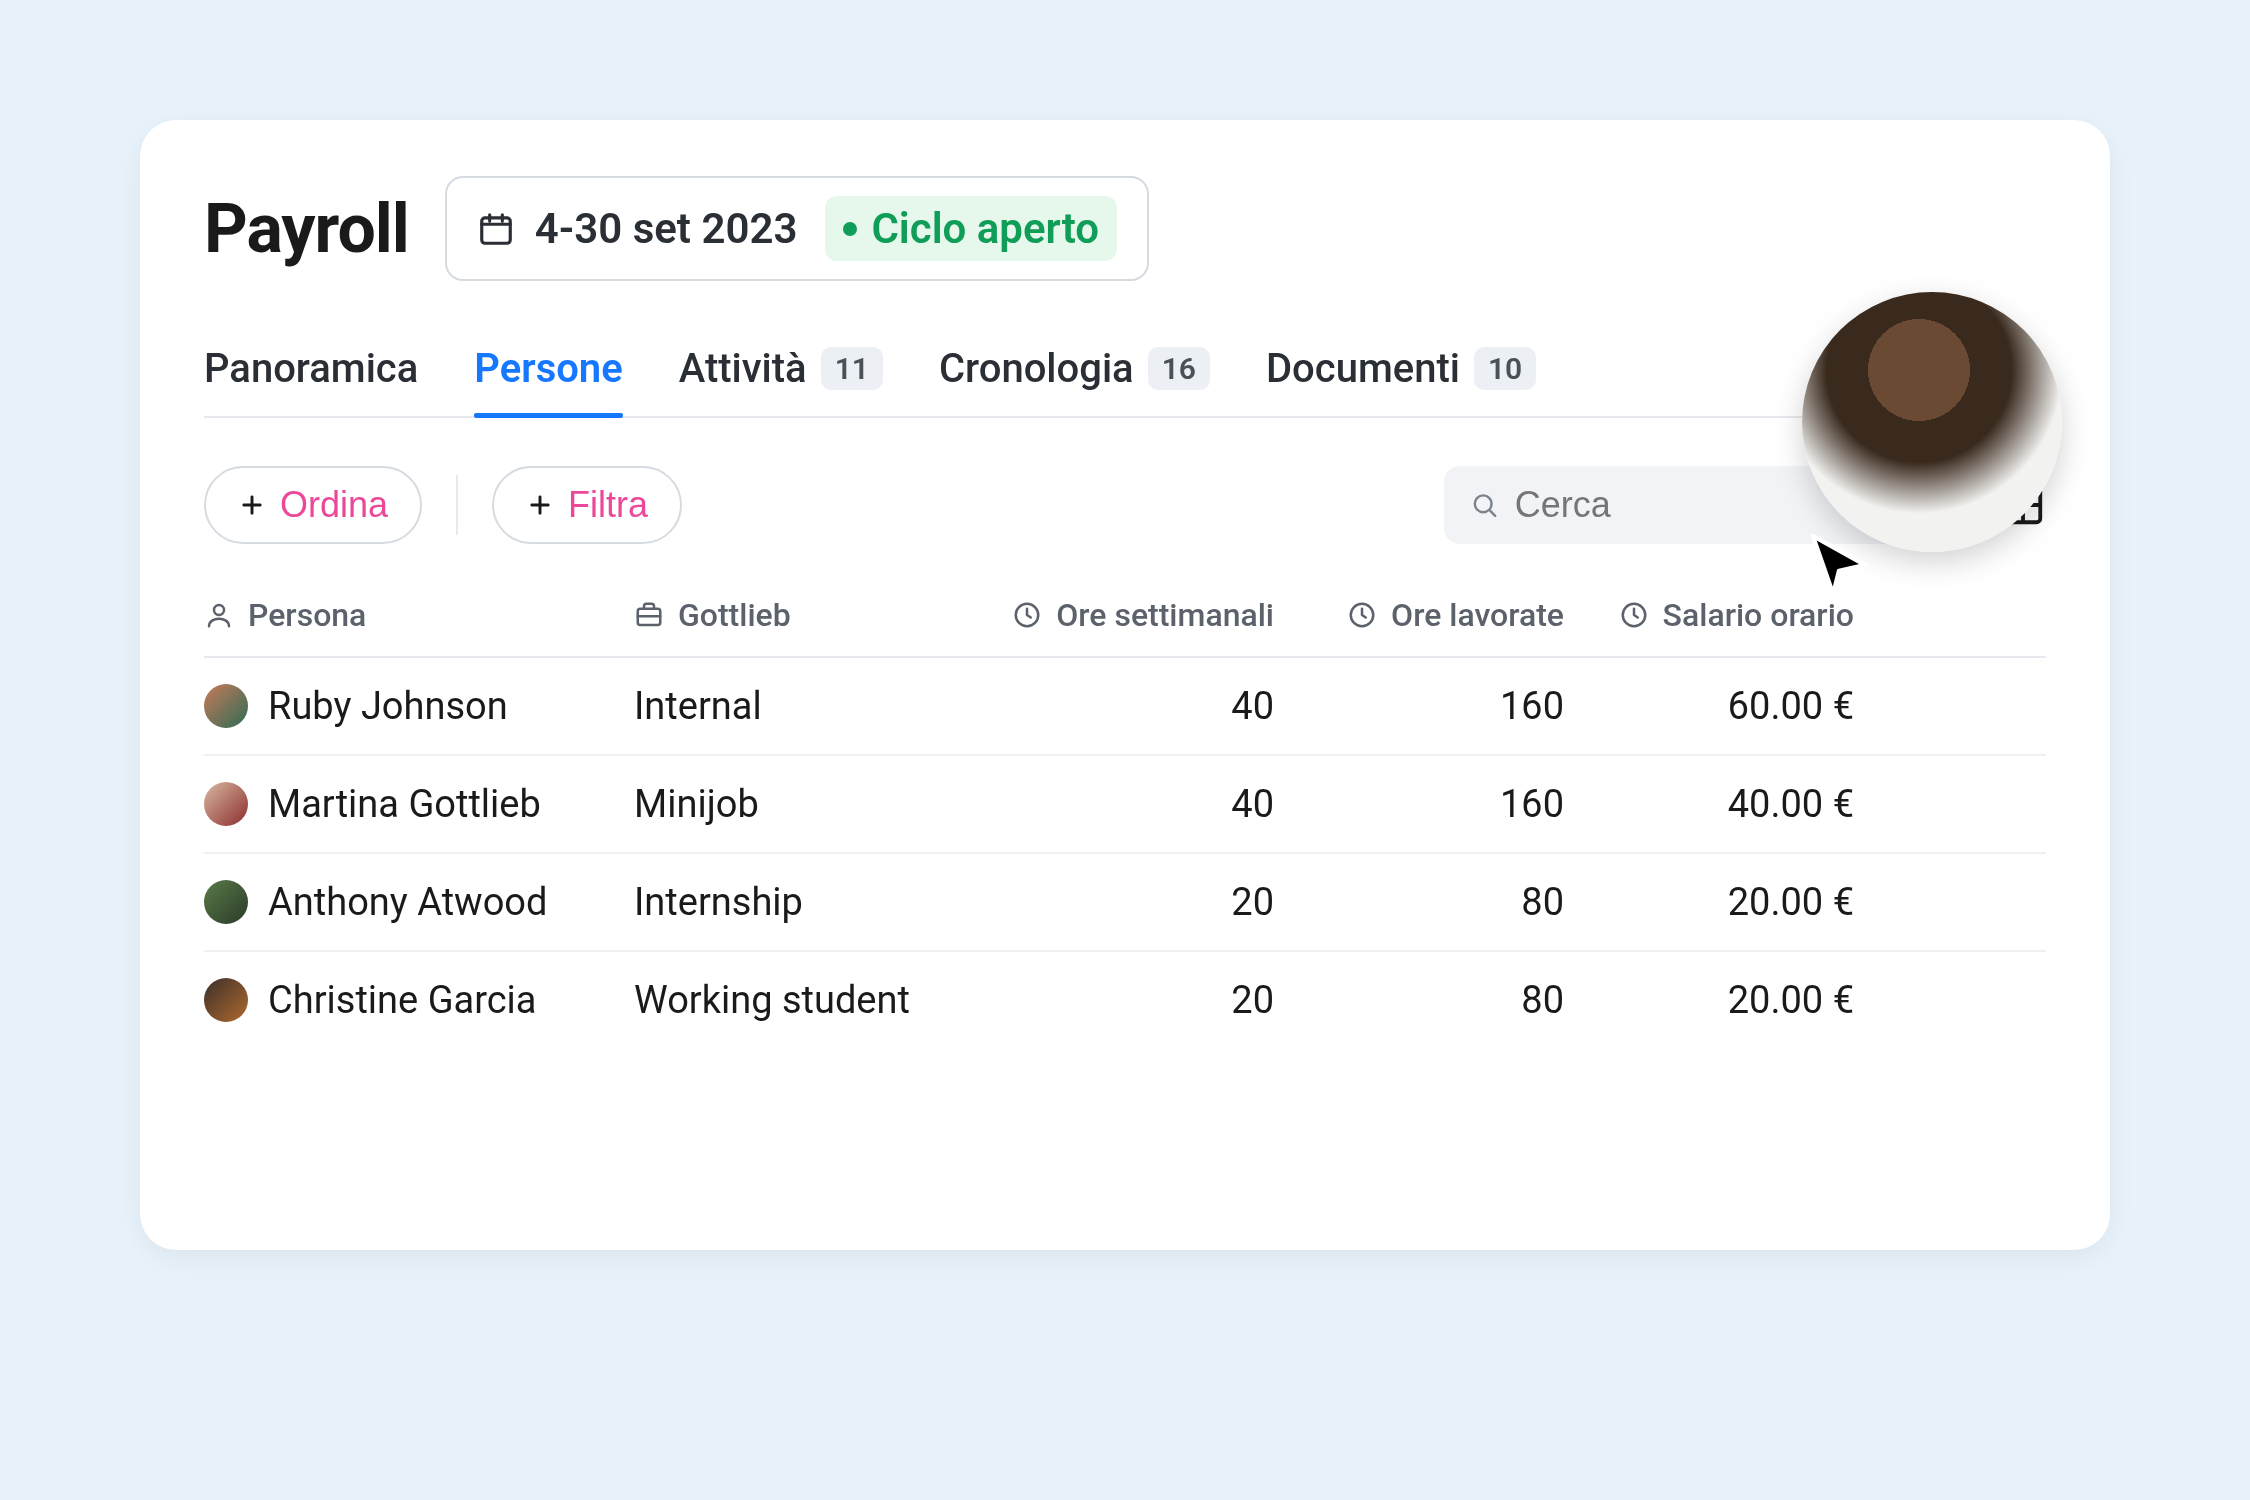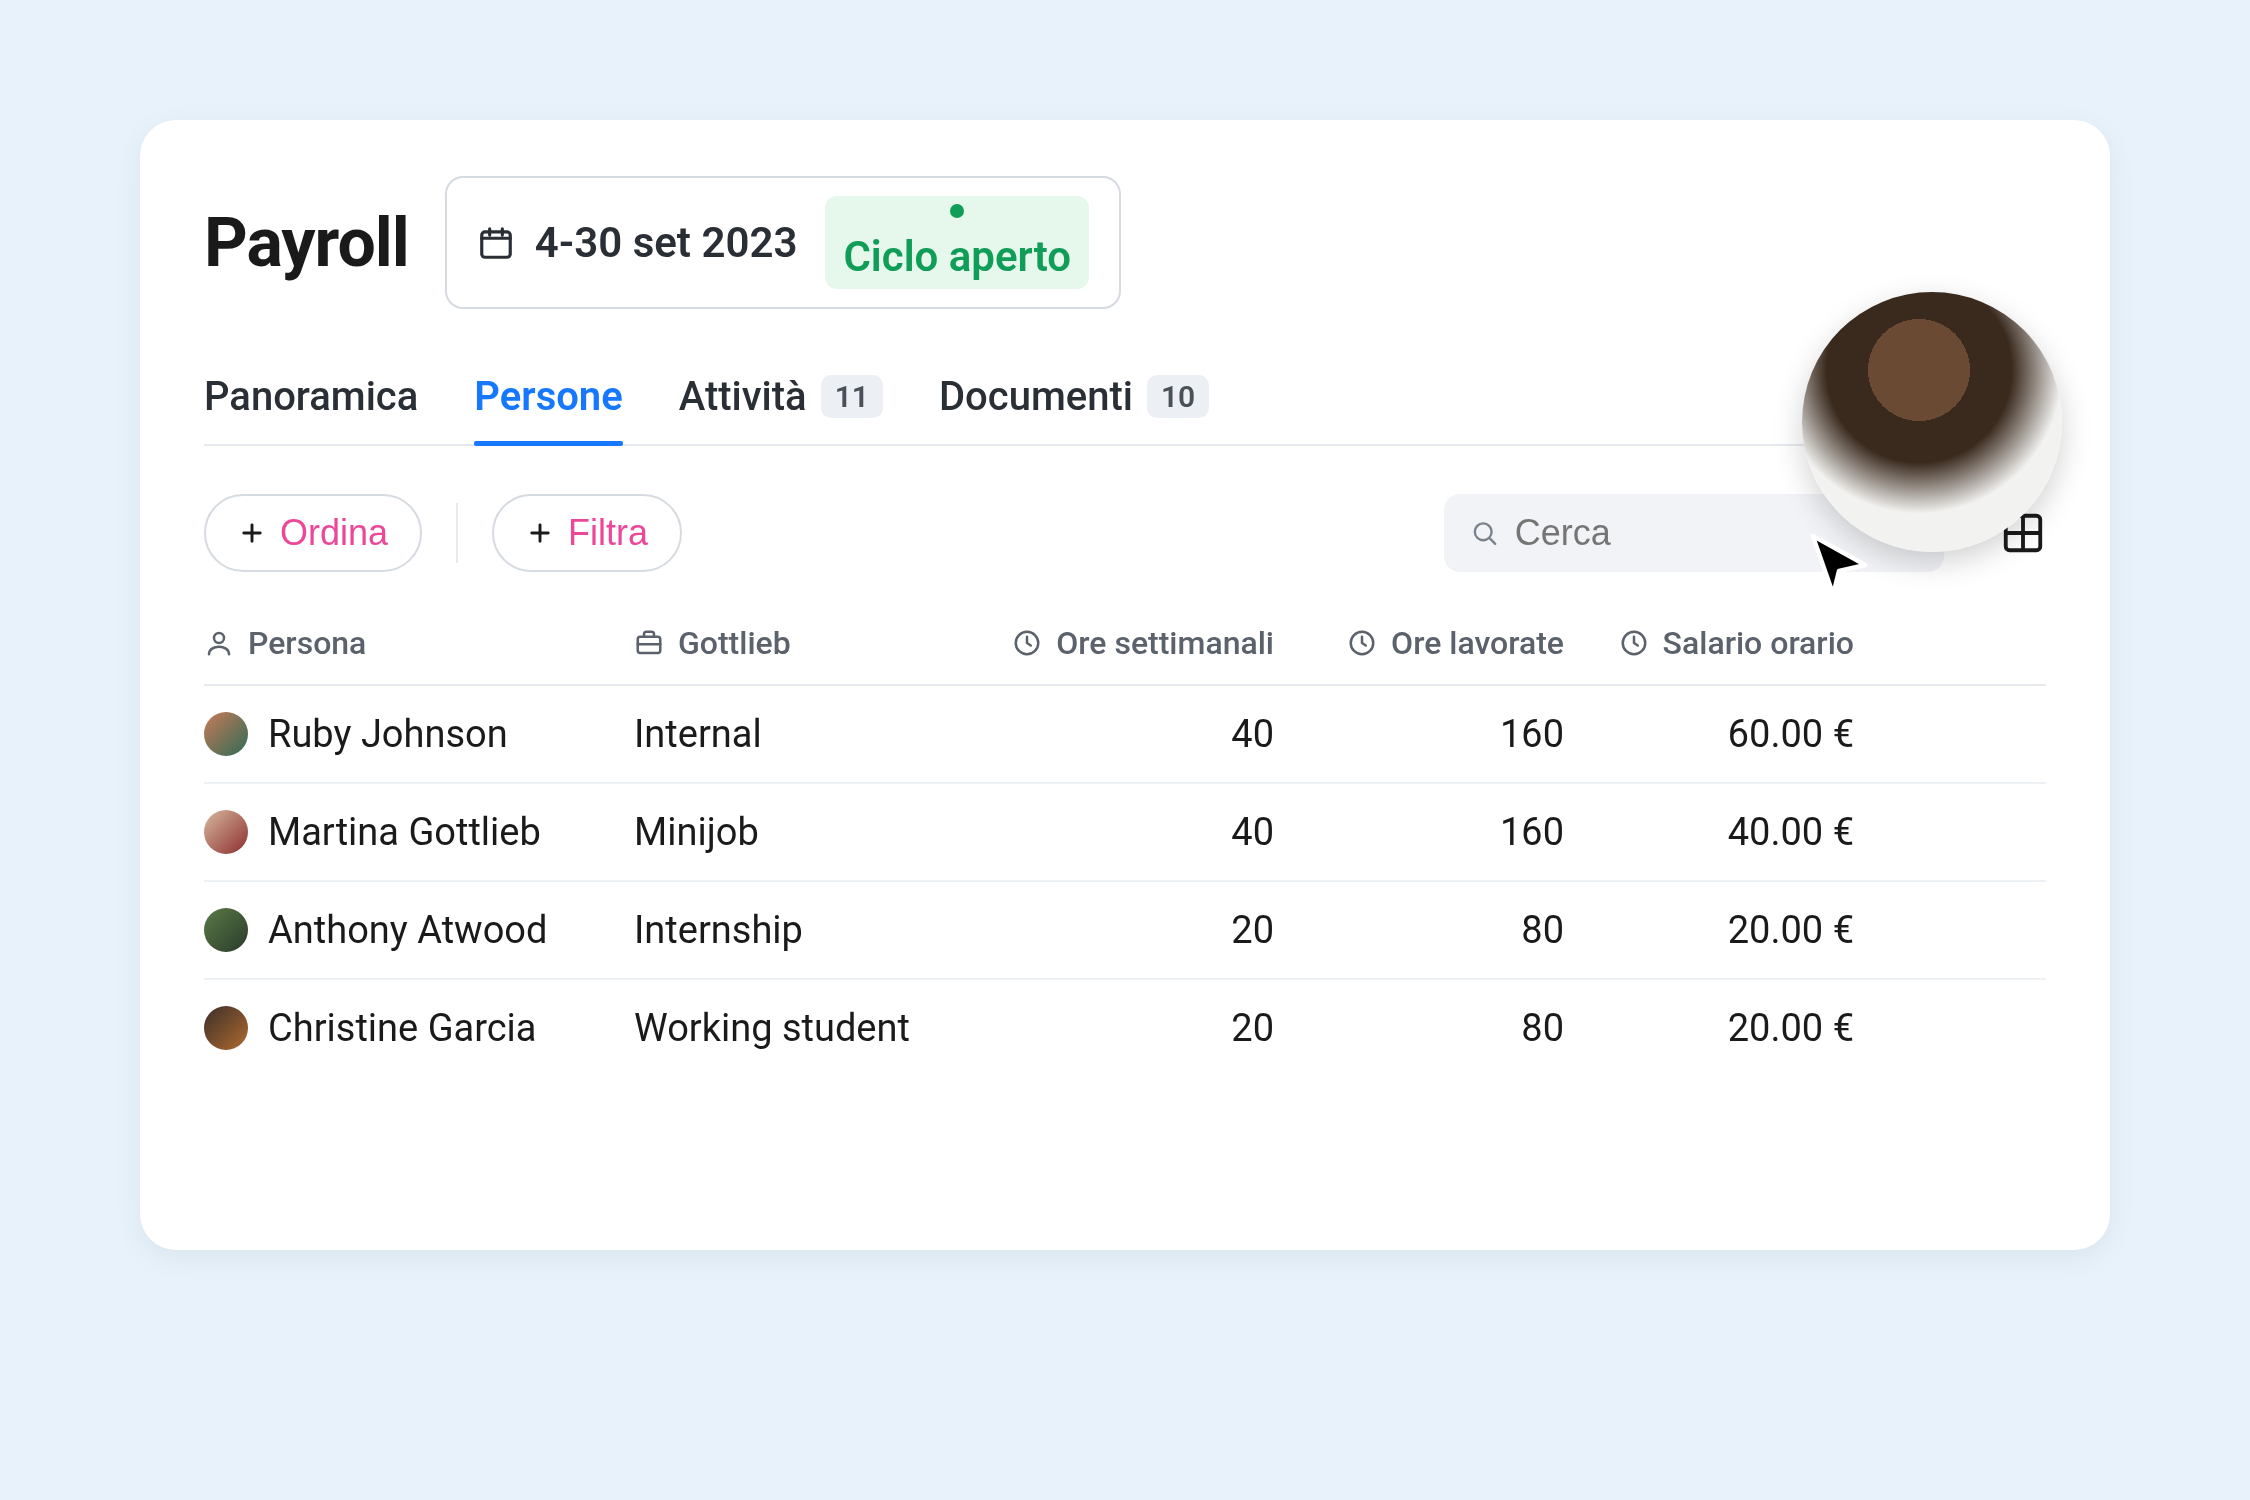--- a/index.html
+++ b/index.html
@@ -47,21 +47,20 @@
   .cycle-badge {
     display: flex;
     align-items: center;
     gap: 14px;
     background: #e6f7ec;
     color: #0f9d58;
     font-weight: 600;
     border-radius: 12px;
     padding: 8px 18px;
     margin-left: 8px;
-    flex-direction: column;
   }
   .cycle-dot {
     width: 14px; height: 14px; border-radius: 50%; background: #0f9d58;
   }
   
   .tabs {
     display: flex;
     align-items: center;
     gap: 56px;
     border-bottom: 2px solid #e6e9ed;
@@ -222,20 +221,24 @@
   <div class="tabs">
     <div class="tab">
       <span>Panoramica</span>
     </div>
     <div class="tab active">
       <span>Persone</span>
     </div>
     <div class="tab">
       <span>Attività</span>
       <span class="tab-count">11</span>
+    </div>
+    <div class="tab">
+      <span>Cronologia</span>
+      <span class="tab-count">16</span>
     </div>
     <div class="tab">
       <span>Documenti</span>
       <span class="tab-count">10</span>
     </div>
   </div>
 
   <div class="toolbar">
     <button class="pill-button">
       <svg viewBox="0 0 24 24" fill="none" stroke="#1a1a1a" stroke-width="2.5" stroke-linecap="round">

